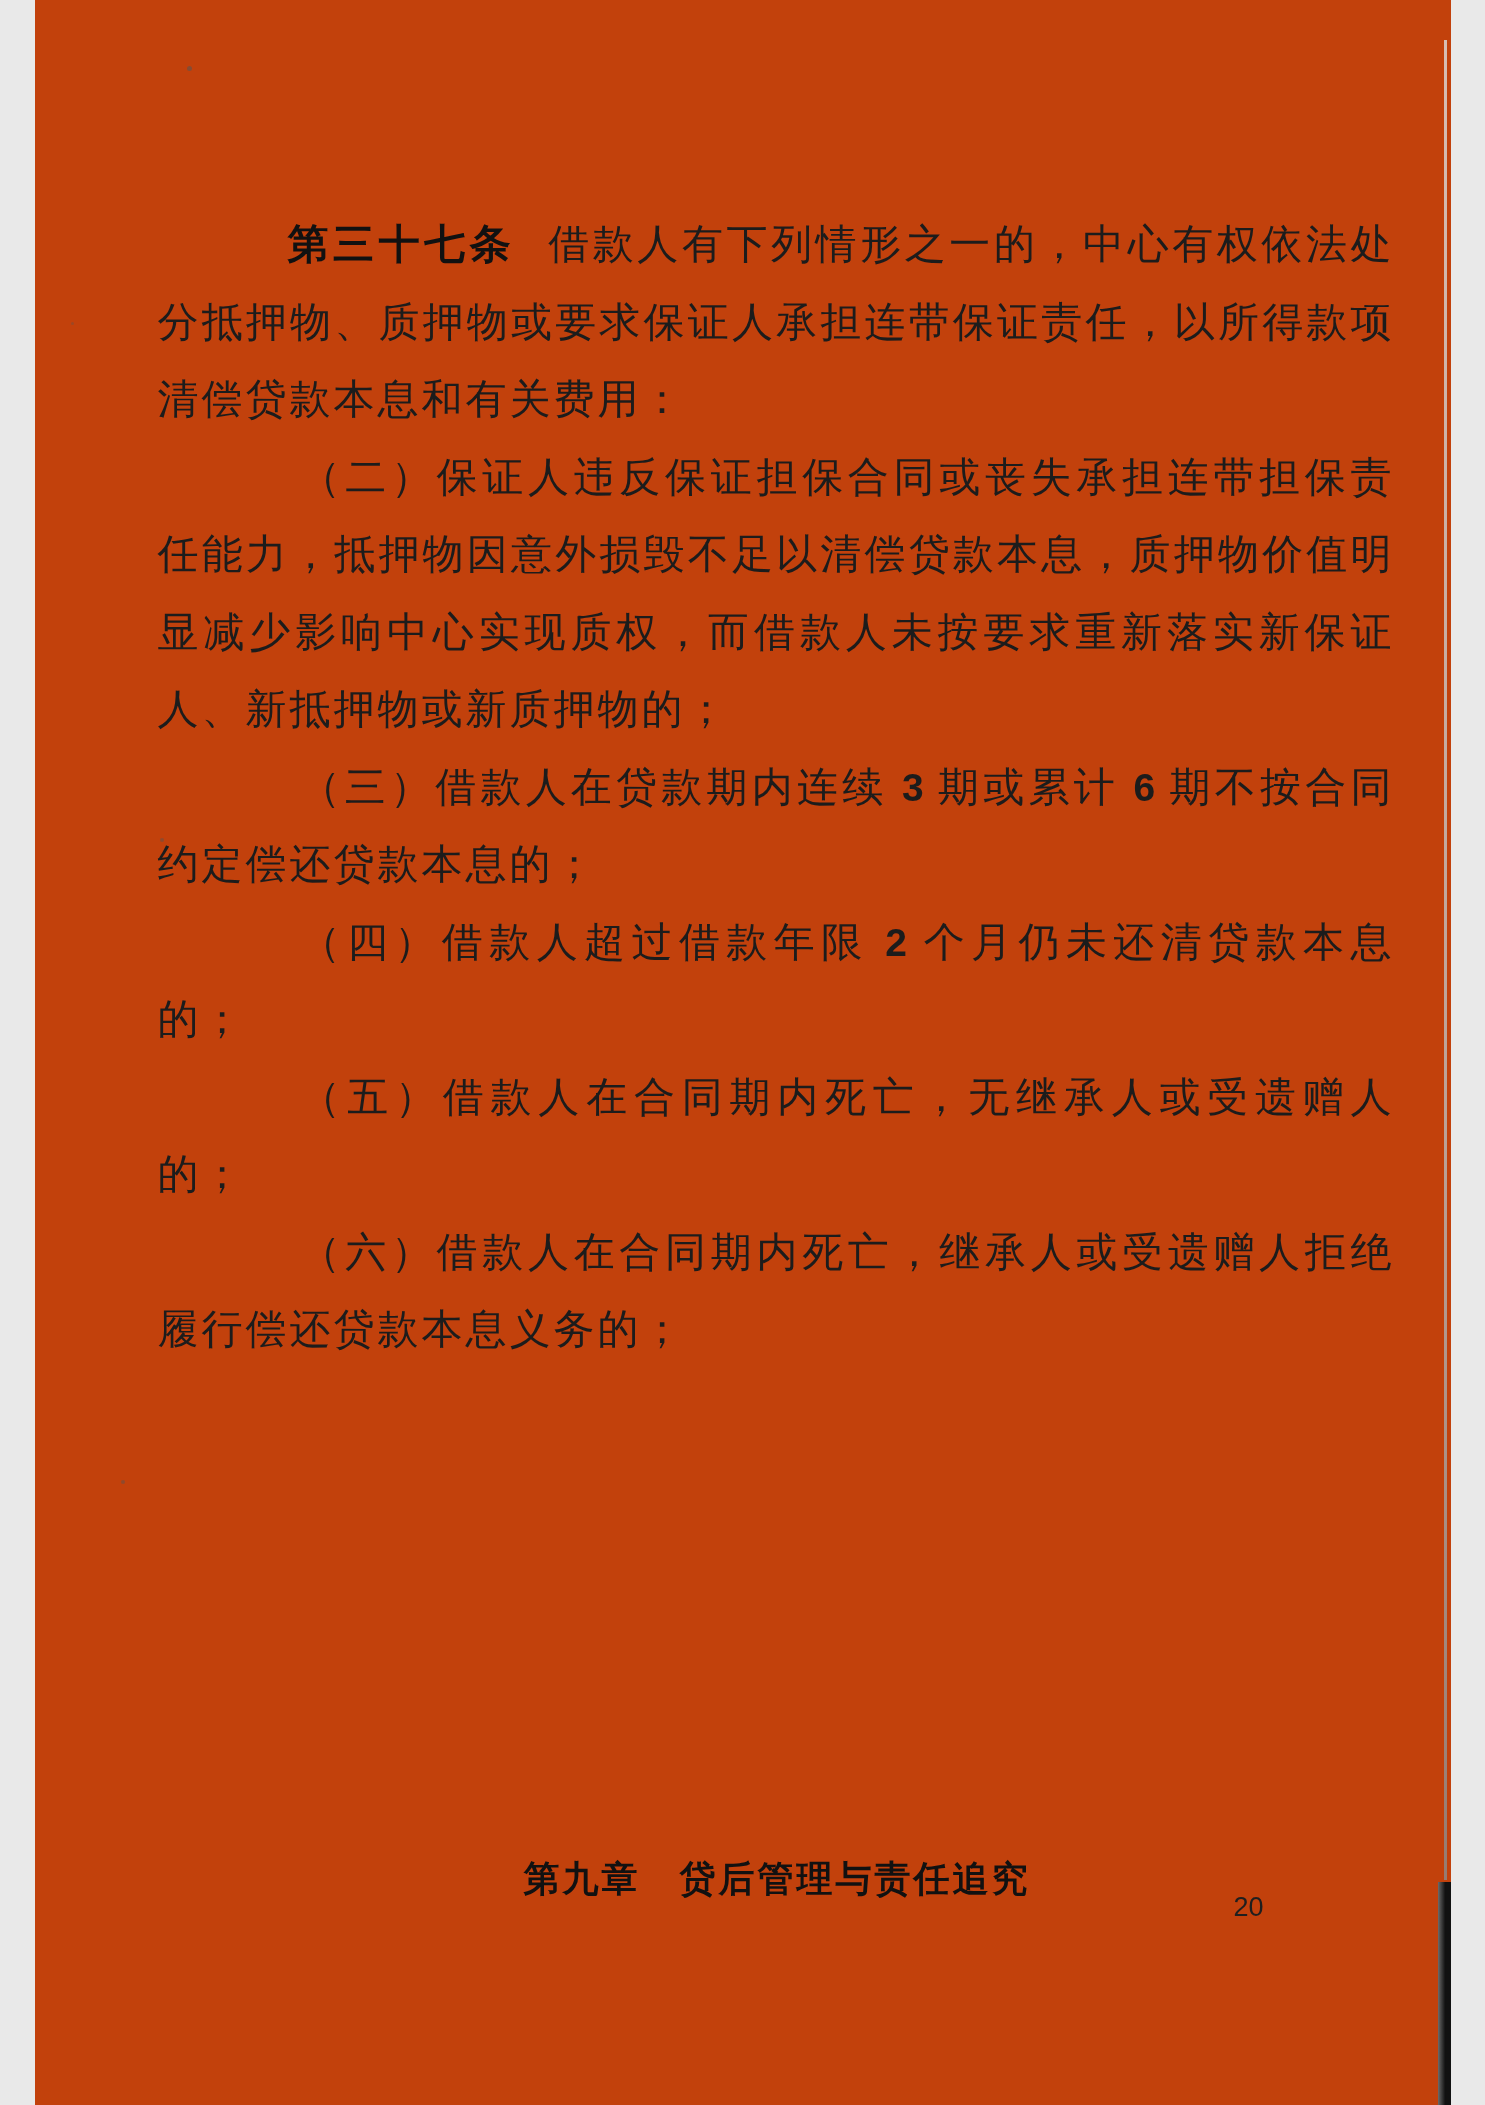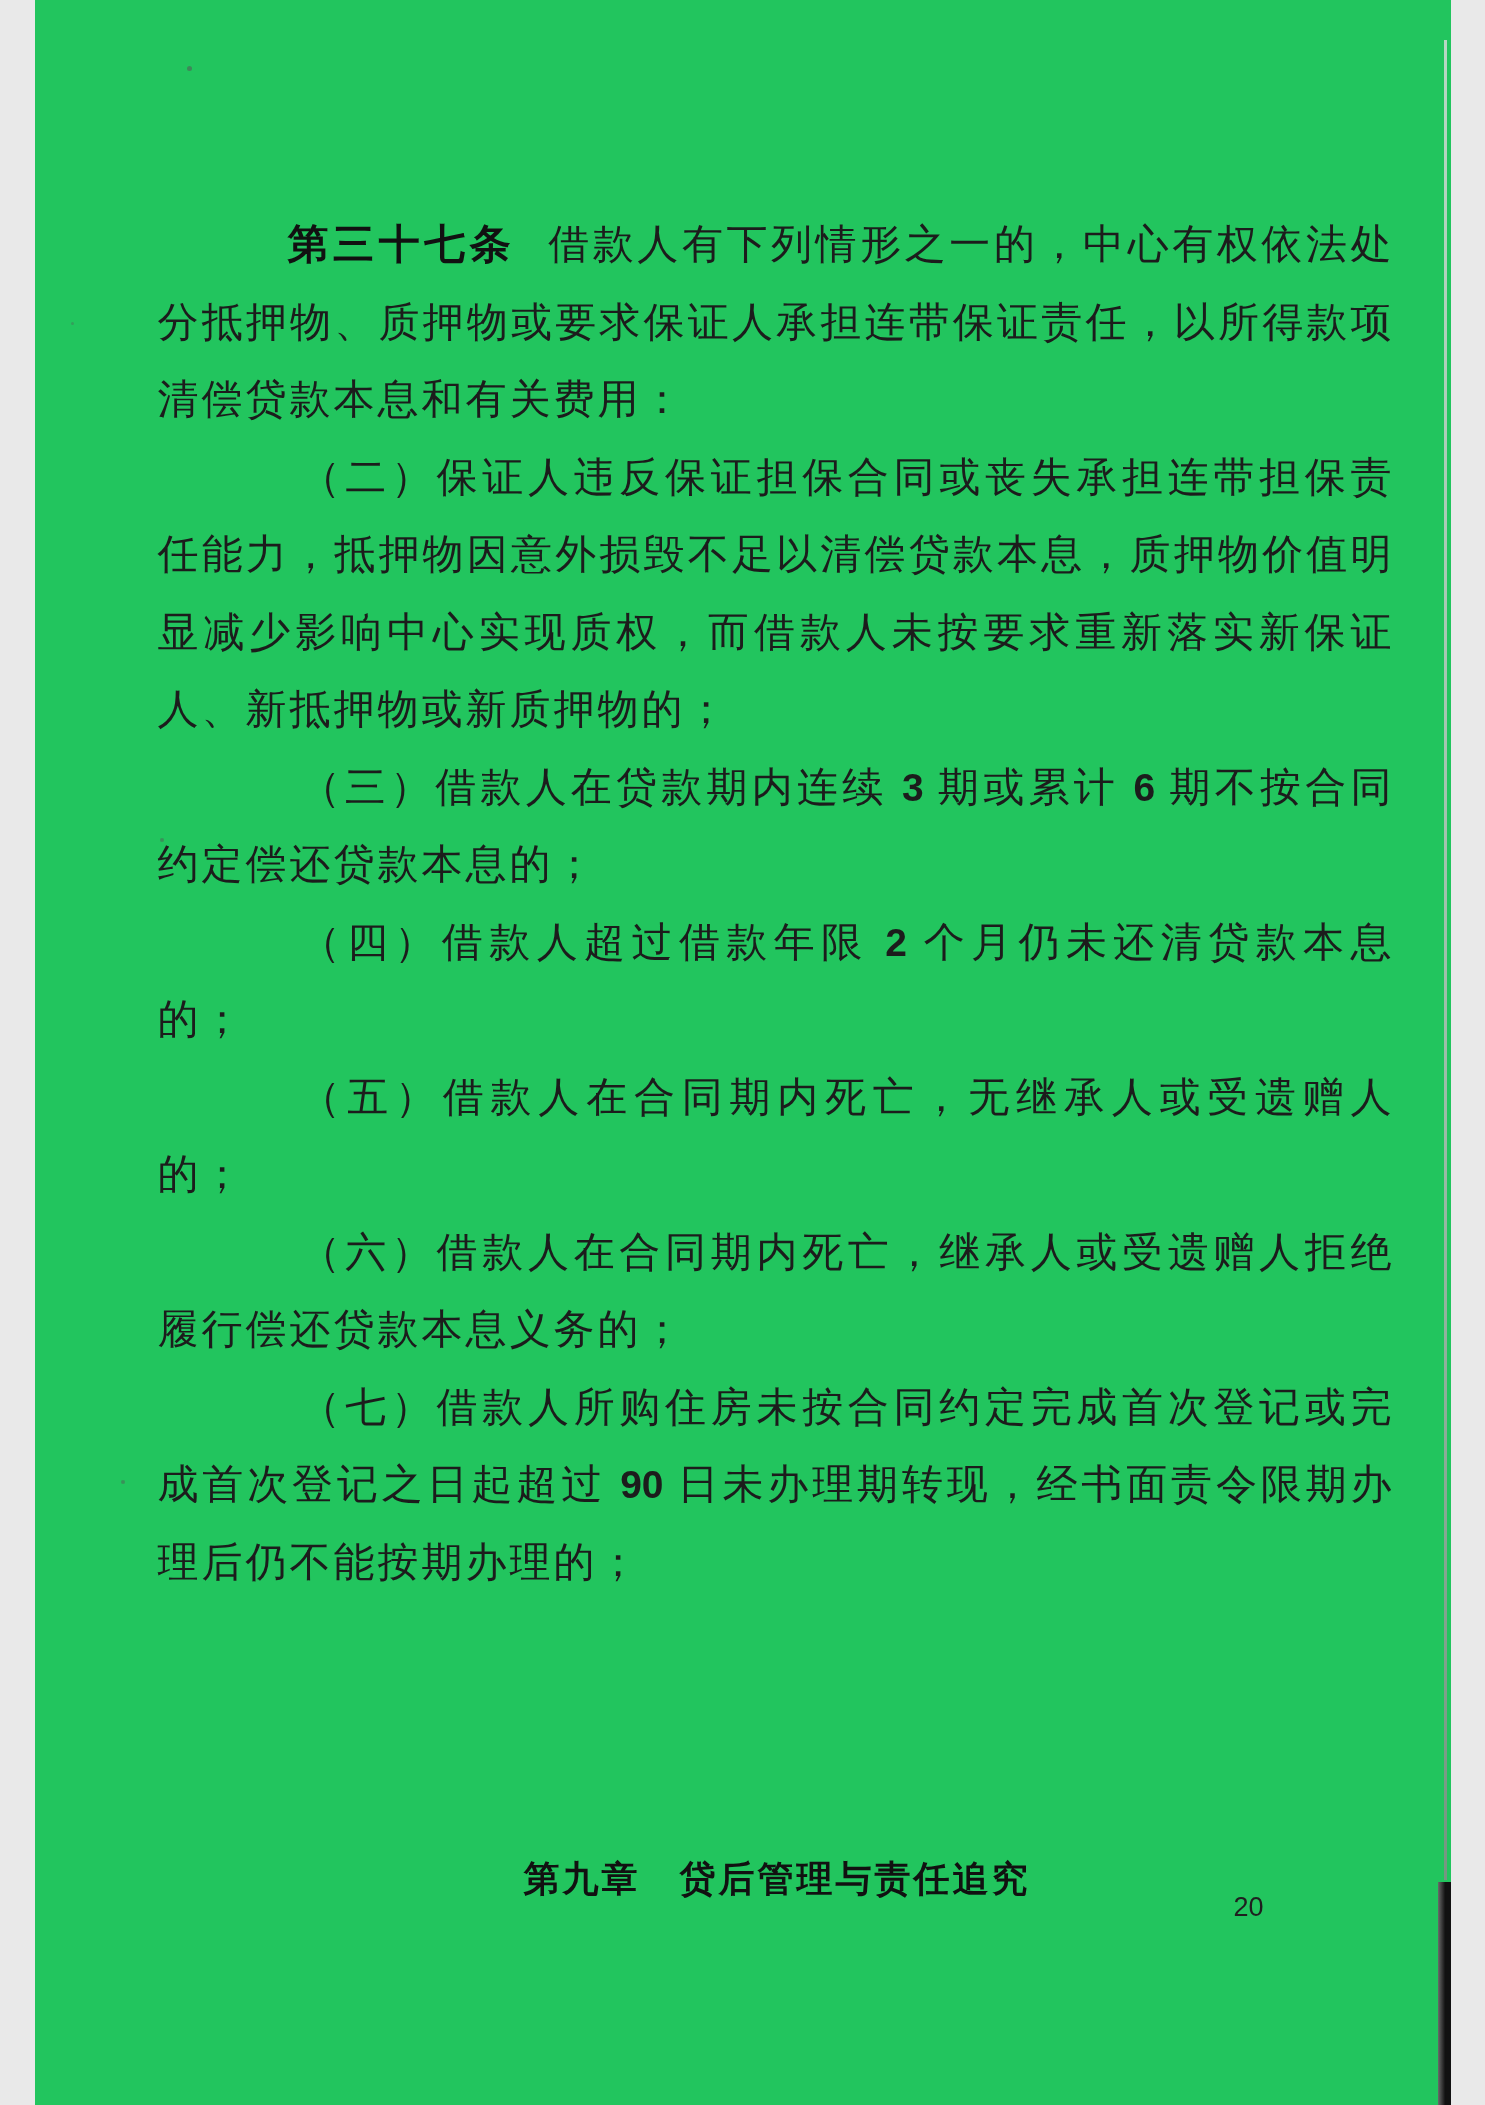--- a/index.html
+++ b/index.html
@@ -1,20 +1,20 @@
 <!DOCTYPE html>
 <html><head>
 <meta charset="utf-8">
 <style>
   html,body { margin:0; padding:0; background:#e9e9e9; }
   .page {
     position:relative;
     width:1416px; height:2105px;
     margin:0 auto;
-    background:#22c55e;
+    background:#c2410c;
     overflow:hidden;
     color:#1c1c1c;
     font-family:"Liberation Serif","DejaVu Serif",serif;
   }
   .content {
     position:absolute;
     left:0; top:0;
     padding:206px 125px 0 123px;
     width:1237px;
   }
@@ -81,21 +81,20 @@
 <body>
 
 <div class="page">
   <div class="content" id="doc">
       <p class="article"><span class="lead">第三十七条</span>借款人有下列情形之一的，中心有权依法处分抵押物、质押物或要求保证人承担连带保证责任，以所得款项清偿贷款本息和有关费用：</p>
       <p class="item">（二）保证人违反保证担保合同或丧失承担连带担保责任能力，抵押物因意外损毁不足以清偿贷款本息，质押物价值明显减少影响中心实现质权，而借款人未按要求重新落实新保证人、新抵押物或新质押物的；</p>
       <p class="item">（三）借款人在贷款期内连续 <span class="num">3</span> 期或累计 <span class="num">6</span> 期不按合同约定偿还贷款本息的；</p>
       <p class="item">（四）借款人超过借款年限 <span class="num">2</span> 个月仍未还清贷款本息的；</p>
       <p class="item">（五）借款人在合同期内死亡，无继承人或受遗赠人的；</p>
       <p class="item">（六）借款人在合同期内死亡，继承人或受遗赠人拒绝履行偿还贷款本息义务的；</p>
-      <p class="item">（七）借款人所购住房未按合同约定完成首次登记或完成首次登记之日起超过 <span class="num">90</span> 日未办理期转现，经书面责令限期办理后仍不能按期办理的；</p>
     </div>
 
   <h2 class="chapter" style="position:absolute; left:0; width:1485px; top:1836px;">第九章　贷后管理与责任追究</h2>
 
   <div class="page-number">20</div>
 
   <span class="speck s1"></span>
   <span class="speck s2"></span>
   <span class="speck s3"></span>
   <span class="speck s4"></span>

